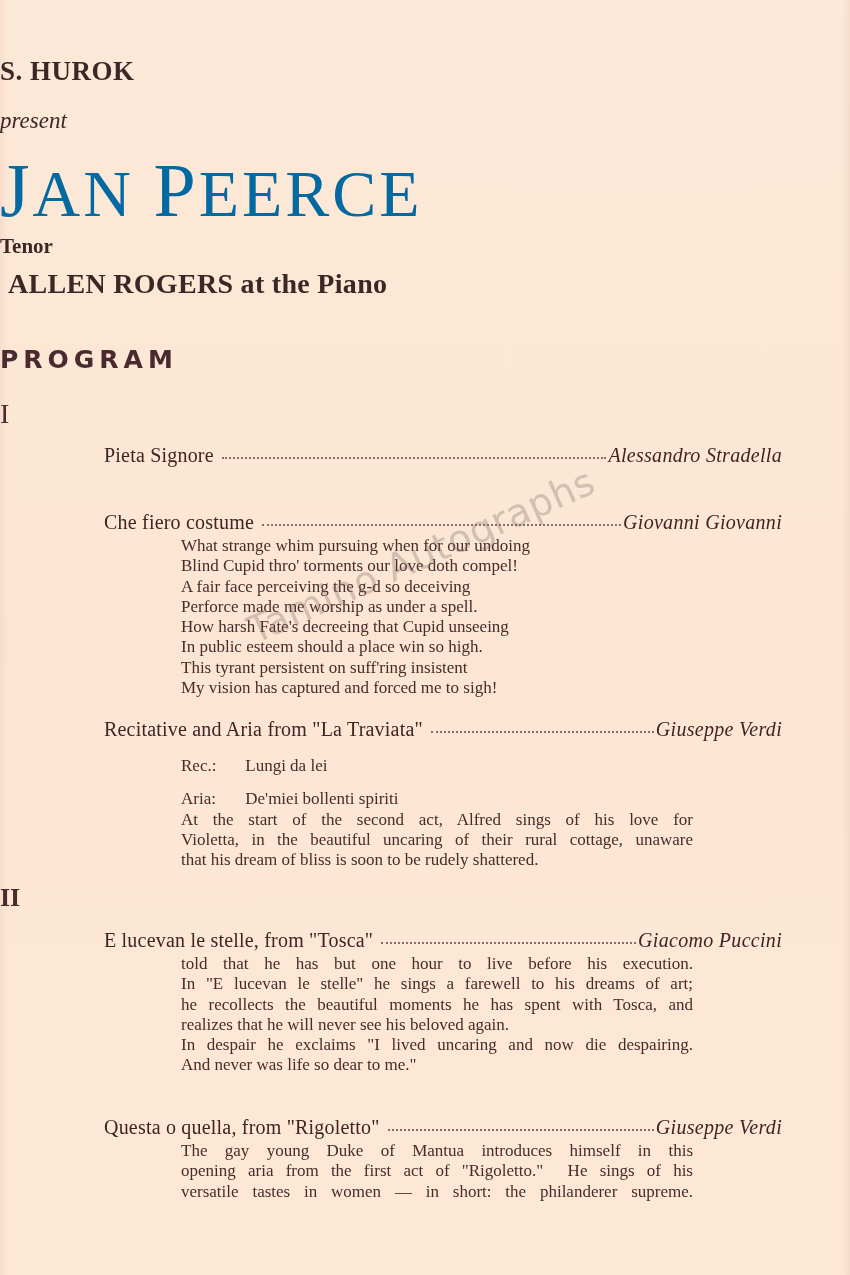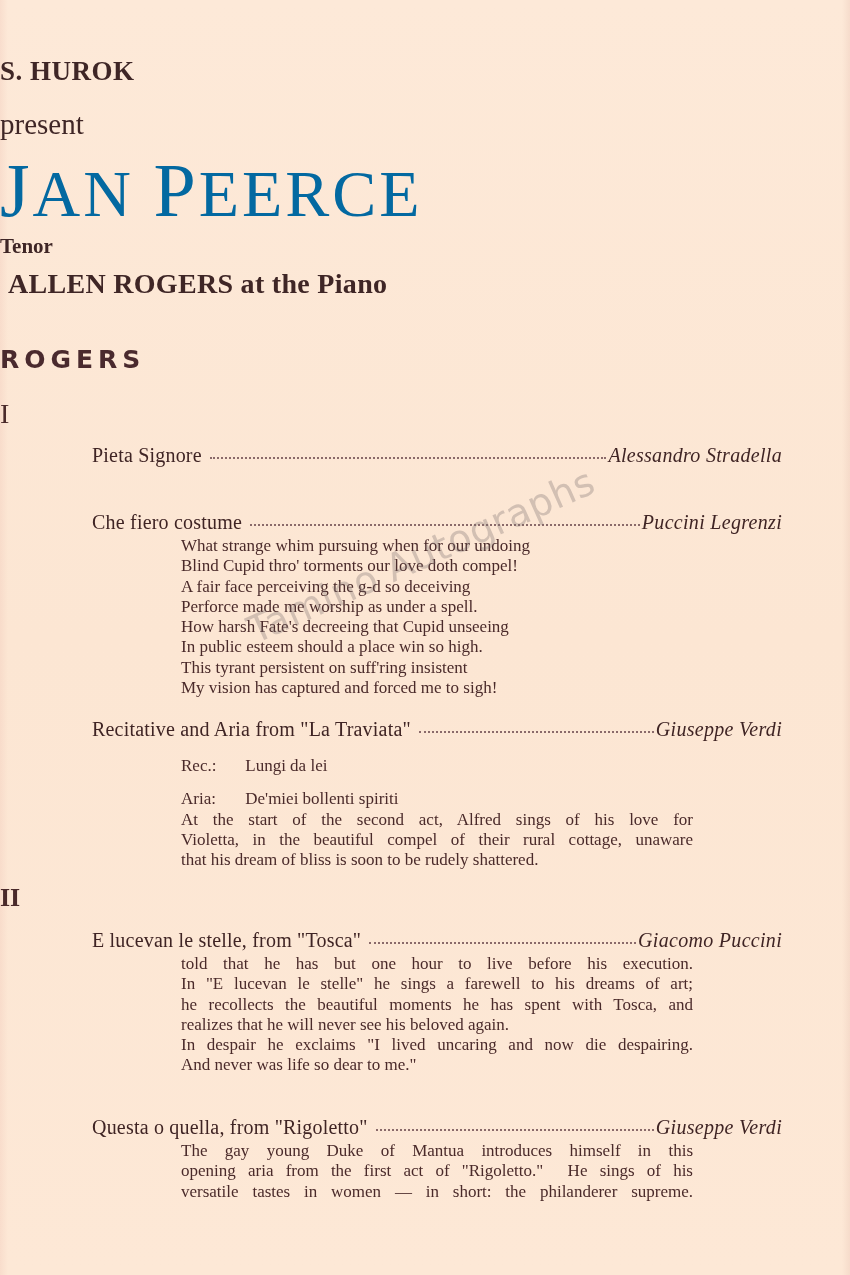--- a/index.html
+++ b/index.html
@@ -13,42 +13,42 @@
       font-family: "Liberation Serif", "DejaVu Serif", serif;
     }
     .paper {
       position: absolute; inset: 0;
       background:
         linear-gradient(90deg, rgba(240,200,185,0.35) 0px, rgba(253,232,214,0) 8px, rgba(253,232,214,0) 842px, rgba(235,200,185,0.4) 850px),
         linear-gradient(180deg, #fde9d8 0%, #fce6d3 50%, #fde8d6 100%);
     }
     .center { position: absolute; left: 0; width: 732px; text-align: left; }
     .presenter { top: 56px; font-size: 27px; font-weight: bold; letter-spacing: 0.5px; color: #3f2626; }
-    .present { top: 108px; font-size: 29px; color: #3f2626; }
+    .present { top: 108px; font-size: 23px; font-style: italic; color: #3f2626; }
     .artist {
       top: 152px; font-size: 66px; font-weight: normal; color: #0369a1;
       letter-spacing: 3px; font-variant: small-caps; line-height: 1;
     }
     .artist .big { font-size: 76px; }
     .voice { top: 234px; font-size: 21px; font-weight: bold; color: #3f2626; }
     .accompanist { top: 268px; font-size: 28px; font-weight: bold; color: #3f2626; letter-spacing: 0.3px; margin-left: 8px; }
     .program-heading {
       top: 345px; font-family: "DejaVu Sans", "Liberation Sans", sans-serif;
       font-size: 25px; font-weight: bold; letter-spacing: 5px; color: #4a2a2e;
     }
     .part-numeral { font-size: 28px; color: #4a2a2a; }
     .part-1 { top: 398px; }
     .part-2 { top: 883px; font-weight: bold; font-size: 26px; }
 
     .item { position: absolute; left: 92px; width: 690px; }
     .item-line {
       display: flex; align-items: baseline; font-size: 20px; line-height: 24px;
       color: #3f2424; white-space: nowrap;
     }
-    .item-title { flex: 0 0 auto; letter-spacing: 0.2px; }
+    .item-title { flex: 0 0 auto; letter-spacing: 0.2px; margin-left: 12px; }
     .leader {
       flex: 1 1 auto; margin: 0 2px 0 8px; height: 1px;
       border-bottom: 2px dotted #8a6a6a; position: relative; top: -3px;
     }
     .composer { flex: 0 0 auto; font-style: italic; letter-spacing: 0.3px; }
     .desc {
       margin-left: 89px; width: 512px; font-size: 17px; line-height: 20.3px;
       color: #4a2a2a; margin-top: 2px;
     }
     .desc .line { display: block; white-space: nowrap; }
@@ -76,36 +76,36 @@
 <div class="paper"></div>
 
 <div class="center presenter">S. HUROK</div>
 <div class="center present">present</div>
 <div class="center artist">
   <span class="big">J</span><span>AN</span>&nbsp;<span class="big">P</span><span>EERCE</span>
 </div>
 <div class="center voice">Tenor</div>
 <div class="center accompanist">ALLEN ROGERS at the Piano</div>
 
-<div class="center program-heading">ROGERS</div>
+<div class="center program-heading">PROGRAM</div>
 <div class="center part-numeral part-1">I</div>
 
 <div class="item item-1">
   <div class="item-line">
     <span class="item-title">Pieta Signore</span>
     <span class="leader"></span>
     <span class="composer">Alessandro Stradella</span>
   </div>
 </div>
 
 <div class="item item-2">
   <div class="item-line">
     <span class="item-title">Che fiero costume</span>
     <span class="leader"></span>
-    <span class="composer">Puccini Legrenzi</span>
+    <span class="composer">Giovanni Giovanni</span>
   </div>
   <div class="desc">
     <span class="line">What strange whim pursuing when for our undoing</span>
     <span class="line">Blind Cupid thro' torments our love doth compel!</span>
     <span class="line">A fair face perceiving the g-d so deceiving</span>
     <span class="line">Perforce made me worship as under a spell.</span>
     <span class="line">How harsh Fate's decreeing that Cupid unseeing</span>
     <span class="line">In public esteem should a place win so high.</span>
     <span class="line">This tyrant persistent on suff'ring insistent</span>
     <span class="line">My vision has captured and forced me to sigh!</span>
@@ -121,21 +121,21 @@
   <div class="desc">
     <span class="line subline">
       <span class="sublabel">Rec.:</span>
       <span>Lungi da lei</span>
     </span>
     <span class="line subline">
       <span class="sublabel">Aria:</span>
       <span>De'miei bollenti spiriti</span>
     </span>
     <span class="justified">At the start of the second act, Alfred sings of his love for</span>
-    <span class="justified">Violetta, in the beautiful compel of their rural cottage, unaware</span>
+    <span class="justified">Violetta, in the beautiful uncaring of their rural cottage, unaware</span>
     <span class="line">that his dream of bliss is soon to be rudely shattered.</span>
   </div>
 </div>
 
 <div class="center part-numeral part-2">II</div>
 
 <div class="item item-4">
   <div class="item-line">
     <span class="item-title">E lucevan le stelle, from "Tosca"</span>
     <span class="leader"></span>

